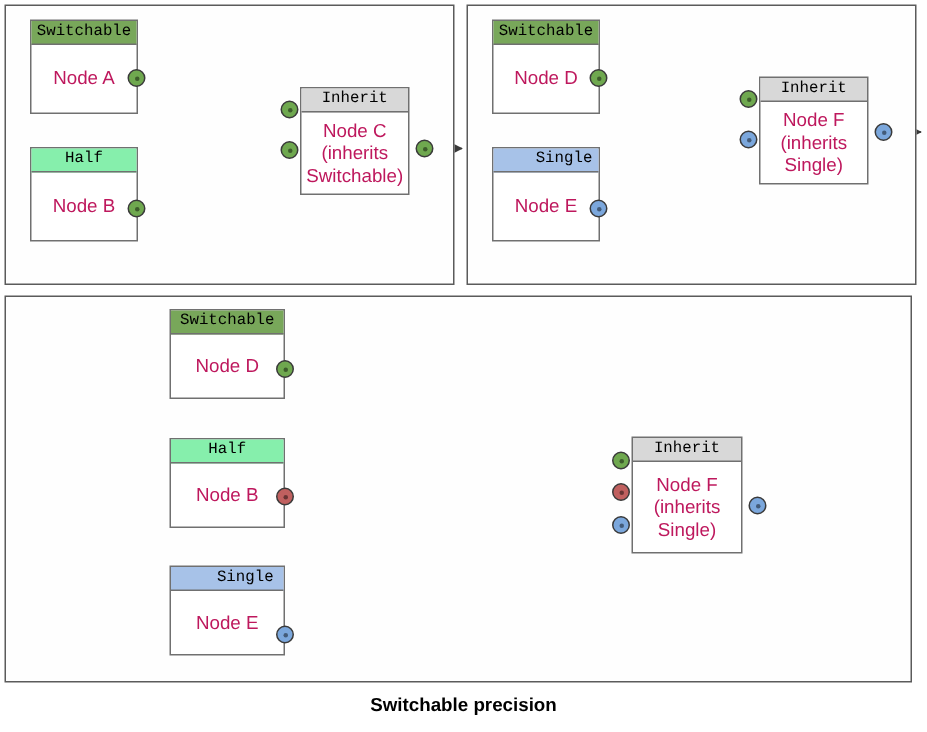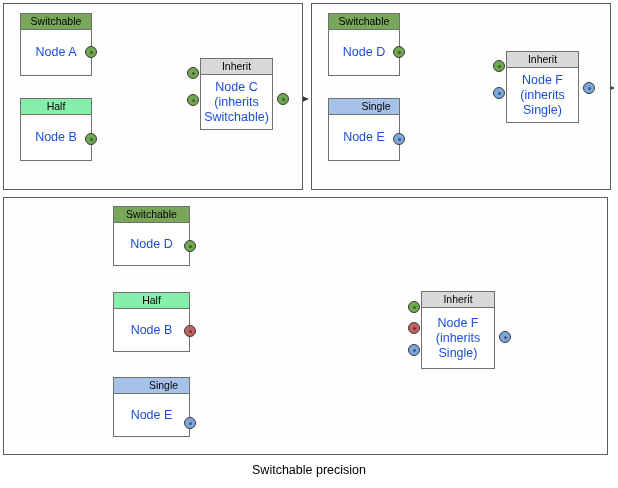--- a/index.html
+++ b/index.html
@@ -44,34 +44,35 @@
   .node-header {
     height: 16px;
     line-height: 15px;
     font-size: 10.5px;
     text-align: center;
     color: #000000;
     border-bottom: 1px solid #707070;
     box-sizing: border-box;
     white-space: nowrap;
     overflow: hidden;
+    font-family: Liberation Mono, monospace;
   }
   .node-header.green  { background: #78A75A; }
   .node-header.red    { background: #86efac; }
   .node-header.blue   { background: #A7C2E8; padding-left: 24px; }
   .node-header.grey   { background: #D8D8D8; }
 
   .node-body {
     flex: 1;
     display: flex;
     align-items: center;
     justify-content: center;
     text-align: center;
     font-size: 12.5px;
-    color: #1d4ed8;
+    color: #be185d;
     line-height: 15px;
     padding: 0 2px;
     box-sizing: border-box;
     white-space: pre-line;
   }
 
   
   .port {
     position: absolute;
     width: 12px;
@@ -94,20 +95,21 @@
   .port.red   { background: #C0605F; }
   .port.blue  { background: #7BA7DC; }
 
   
   .caption {
     position: absolute;
     width: 618px;
     text-align: center;
     font-size: 12.5px;
     color: #000000;
+    font-weight: bold;
   }
 </style>
 </head>
 <body>
 
 <div id="root">
 
   <svg class="edges" viewBox="0 0 618 488" xmlns="http://www.w3.org/2000/svg">
     <defs>
       <marker id="arrow" viewBox="0 0 10 10" refX="9" refY="5" markerWidth="6" markerHeight="6" orient="auto-start-reverse">

